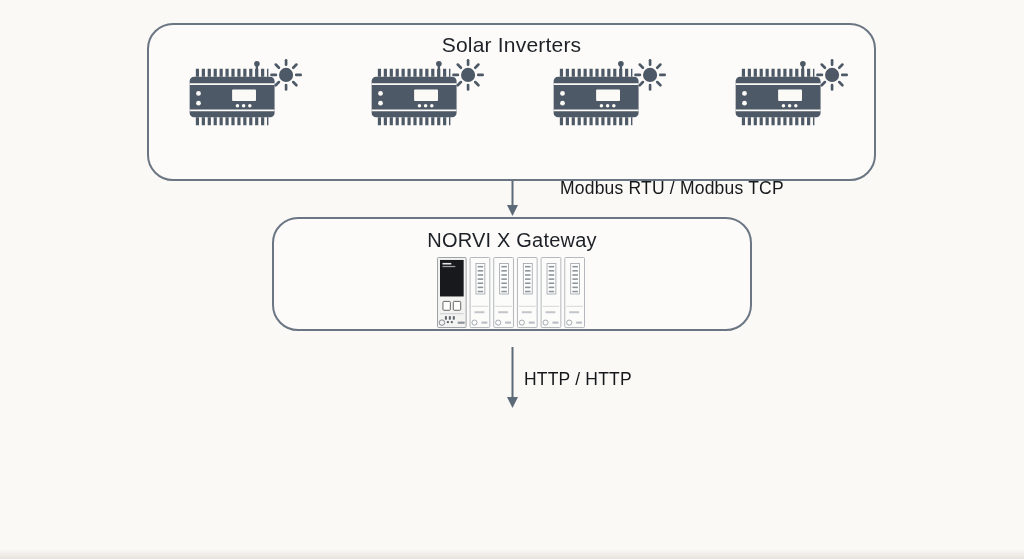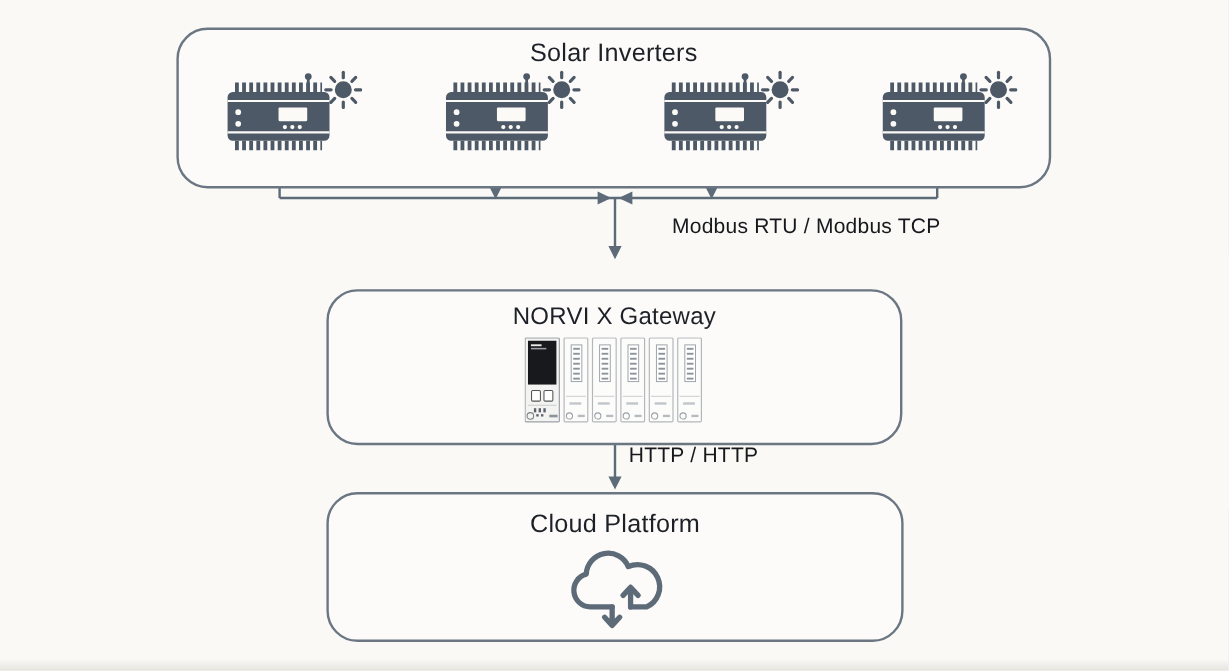--- a/index.html
+++ b/index.html
@@ -9,22 +9,22 @@
     font-family:"Liberation Sans", sans-serif;
     color:#20242a;
   }
   .node-box{
     position:absolute;
     border:2px solid #6b7683;
     border-radius:26px;
     background:#fcfbf9;
     box-sizing:border-box;
   }
-  #box-solar{left:147px;top:23px;width:729px;height:134px;}
-  #box-gateway{left:272px;top:217px;width:480px;height:130px;margin-top:24px;}
+  #box-solar{left:147px;top:23px;width:729px;height:158px;}
+  #box-gateway{left:272px;top:217px;width:480px;height:114px;}
   #box-cloud{left:272px;top:410px;width:481px;height:125px;}
   .node-title{
     text-align:center;
     font-weight:500;
     letter-spacing:.2px;
     color:#1d2127;
   }
   #box-solar .node-title{font-size:21px;margin-top:8px;}
   #box-gateway .node-title{font-size:20px;margin-top:10px;}
   #box-cloud .node-title{font-size:21px;margin-top:13px;}
@@ -188,23 +188,15 @@
     <div class="node-title">NORVI X Gateway</div>
     <div class="device-wrap">
       <svg width="150" height="73">
         <use href="#sym-gateway-device"></use>
       </svg>
     </div>
   </div>
 
   <div class="edge-label" id="label-mqtt">HTTP / HTTP</div>
 
-  <div class="node-box" id="box-cloud">
-    <div class="node-title">Cloud Platform</div>
-    <div class="cloud-wrap">
-      <svg width="96" height="77">
-        <use href="#sym-cloud"></use>
-      </svg>
-    </div>
-  </div>
 
   <div class="bottom-fade"></div>
 </div>
 
 </body></html>

